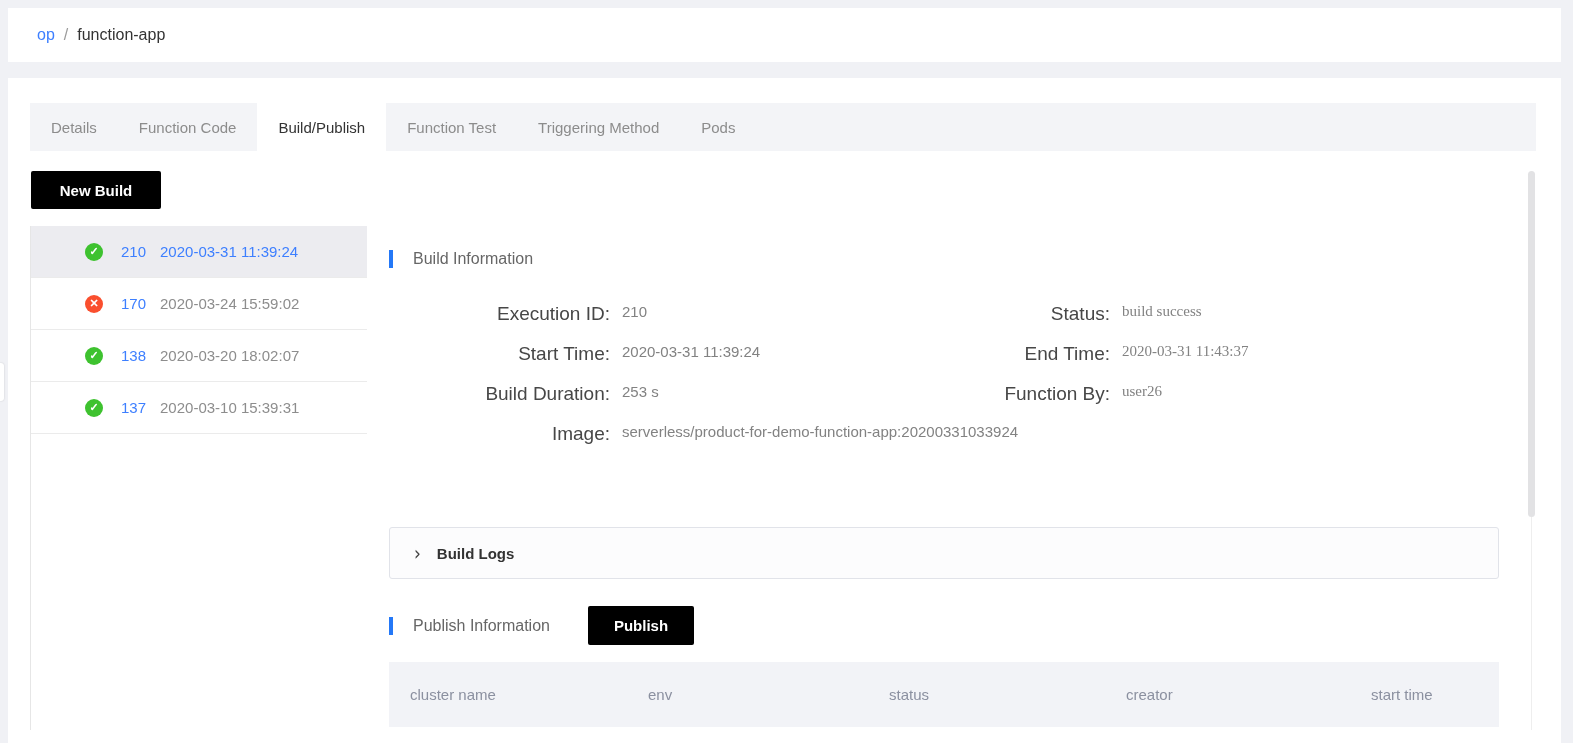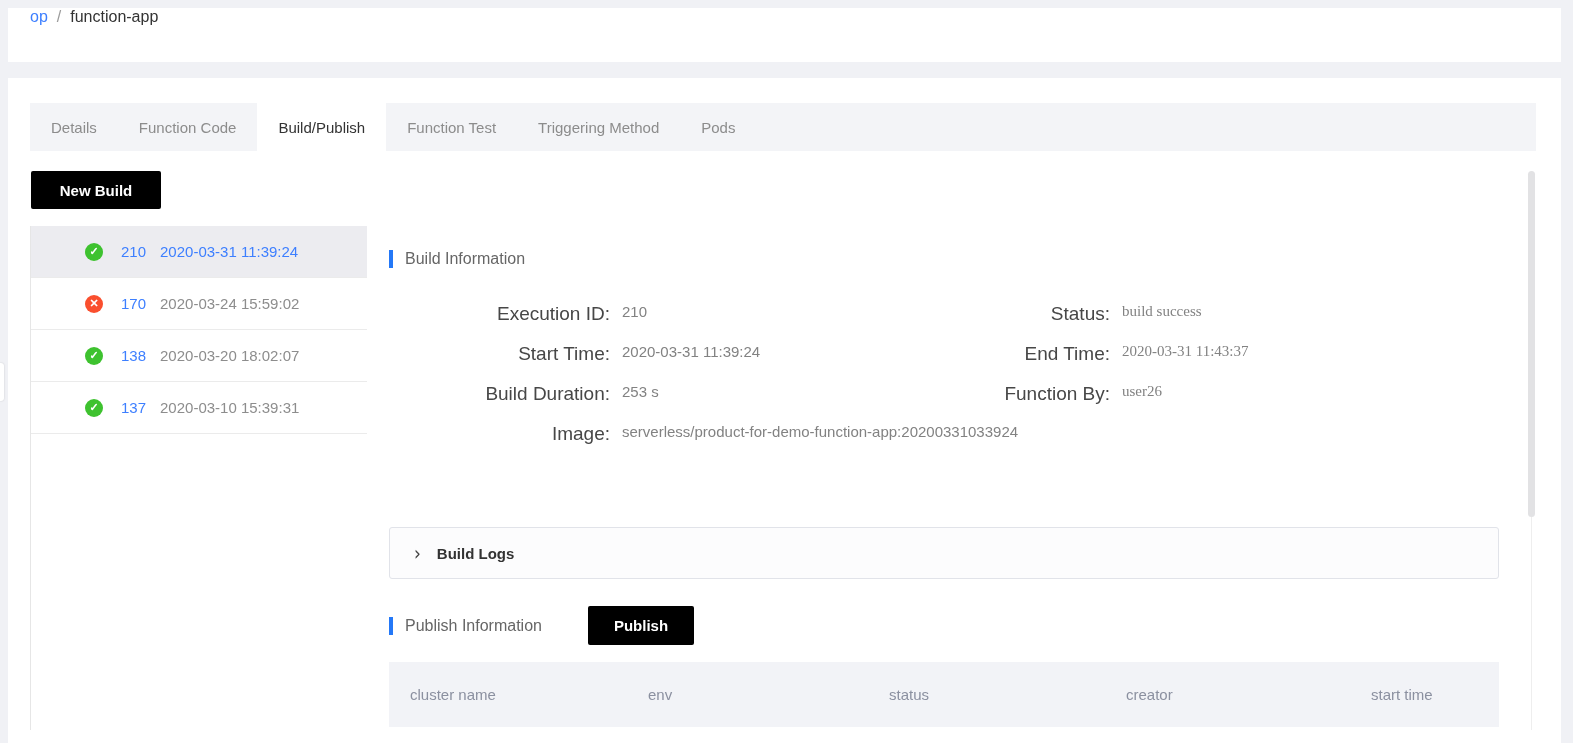--- a/index.html
+++ b/index.html
@@ -8,22 +8,22 @@
     background:#f0f1f5;
     font-family:"Liberation Sans", sans-serif;
     color:#333;
     position:relative;
   }
 
   
   .topbar {
     position:absolute; left:8px; right:12px; top:8px; height:54px;
     background:#fff;
-    display:flex; align-items:flex-start;
-    padding-left:22px;
+    display:flex; align-items:center;
+    padding-left:29px;
     font-size:16px;
   }
   .crumb-link { color:#3d7fff; cursor:pointer; }
   .crumb-sep { color:#9b9b9b; margin:0 9px; }
   .crumb-current { color:#333; }
 
   
   .main-card {
     position:absolute; left:8px; right:12px; top:78px; bottom:0;
     background:#fff;
@@ -77,21 +77,21 @@
   .status-dot.success { background:#3ec22f; }
   .status-dot.failed  { background:#fa4f2e; }
   .build-id { color:#3d7fff; margin-right:14px; }
   .build-time { color:#8d8d8d; }
   .build-row.selected .build-time { color:#3d7fff; }
 
   
   .section-title {
     position:absolute;
     display:flex; align-items:center;
-    font-size:16px; color:#666;
+    font-size:16px; color:#666;gap:8px;
   }
   .title-bar {
     width:4px; height:18px; background:#2478f7;
     margin-right:12px; flex:0 0 auto;
   }
 
   .bi-title { left:381px; top:172px; }
 
   .field-row { position:absolute; left:381px; width:1120px; height:22px; }
   .f-label {

